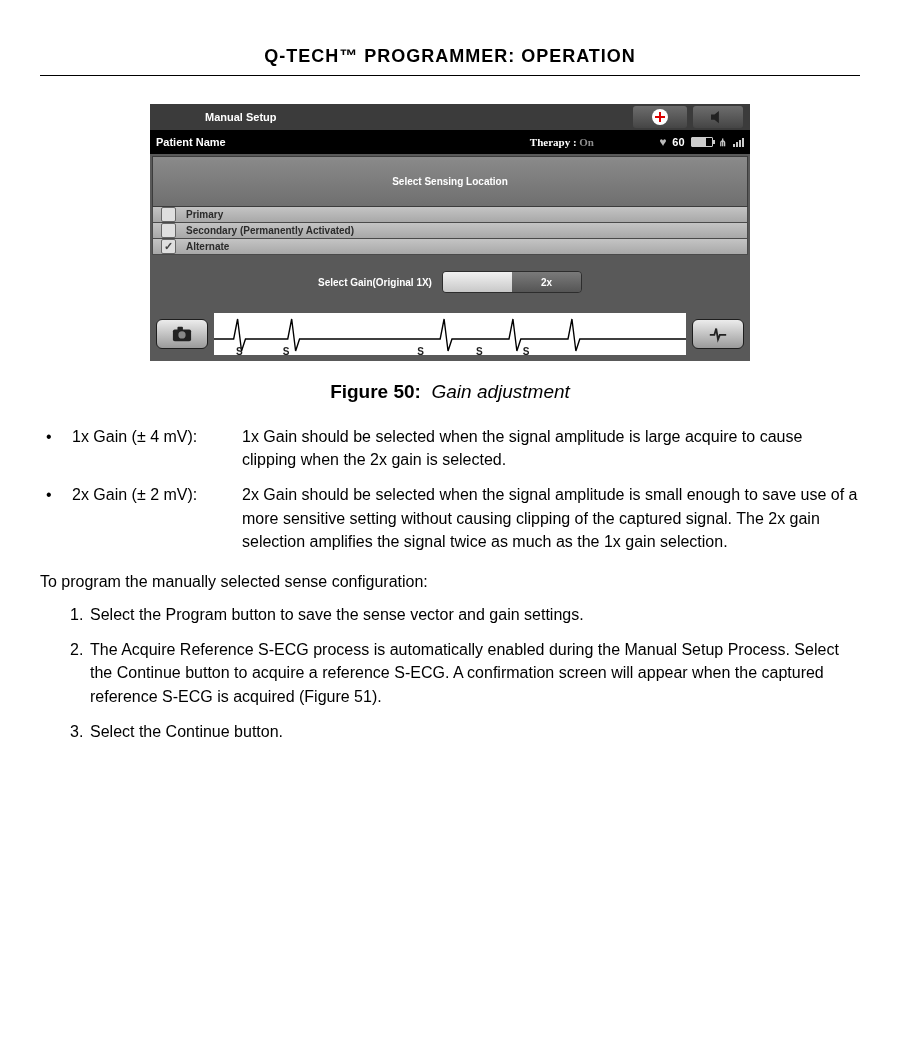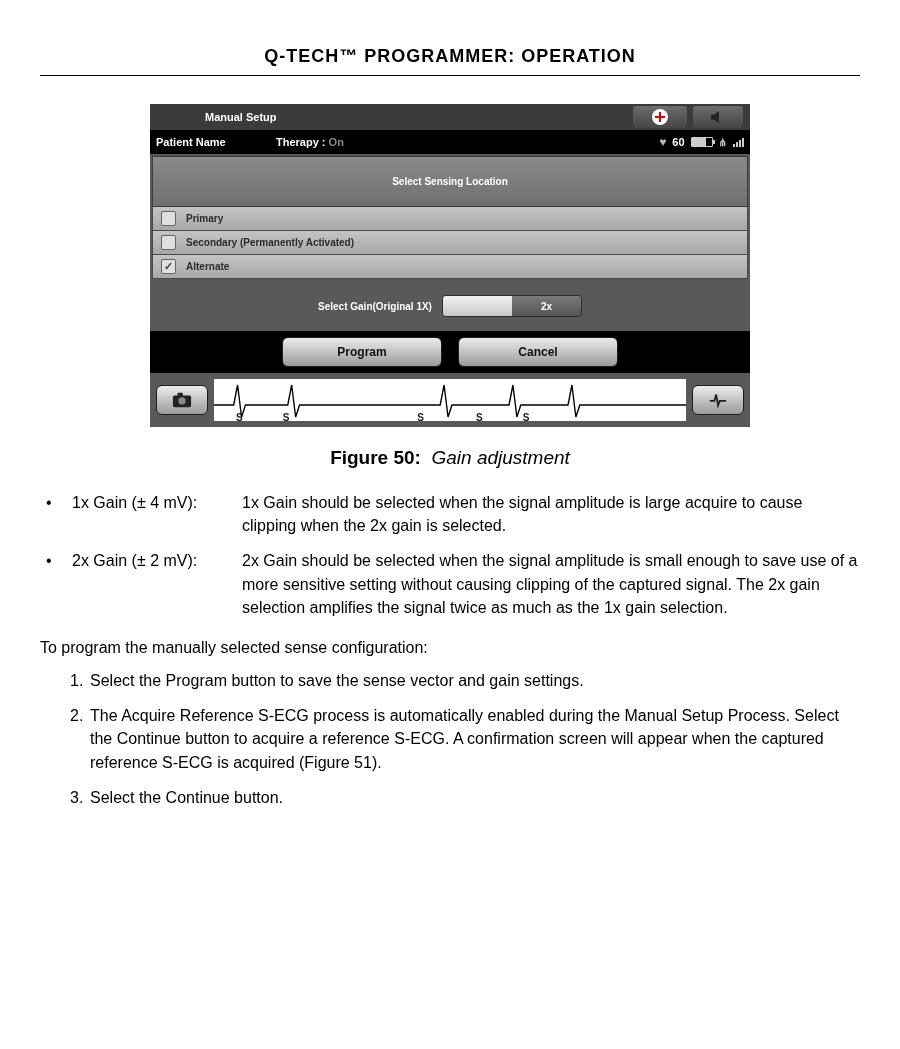--- a/index.html
+++ b/index.html
@@ -80,21 +80,21 @@
     display:flex;align-items:center;justify-content:center;
   }
   .corner-btn svg { width:18px;height:14px; }
 
   .status-bar {
     display:flex; align-items:center; height:24px;
     background:#000; color:#fff; font-weight:700; font-size:11px;
     padding:4px 6px;
   }
   .status-bar .left { width:120px; color:#fff; font-weight:700; }
-  .status-bar .center { flex:1; text-align:left; }
+  .status-bar .center { flex:1; text-align:right;font-family:Liberation Serif, serif; }
   .status-bar .center .lbl { color:#fff; }
   .status-bar .center .val { color:#8e8e8e; }
   .status-bar .right { width:150px; display:flex; align-items:center; justify-content:flex-end; gap:6px; }
   .heart { font-size:12px; color:#bbb; }
   .bpm { font-weight:700; color:#fff; }
   .battery {
     width:22px;height:10px;border:1px solid #ccc;border-radius:1px;position:relative;
   }
   .battery:after{content:"";position:absolute;right:-3px;top:2px;width:2px;height:4px;background:#ccc;}
   .battery .lvl{background:#ccc;height:100%;width:70%;}
@@ -109,21 +109,21 @@
   .sensing-area { background:#595959; padding:2px; }
   .sensing-title {
     background: linear-gradient(#8a8a8a,#6f6f6f);
     color:#fff; font-weight:700; font-size:10px;
     text-align:center; padding:19px 0; border:1px solid #3c3c3c;
   }
   .sensing-row {
     display:flex; align-items:center; gap:10px;
     background: linear-gradient(#c4c4c4,#a8a8a8);
     border:1px solid #4a4a4a; border-top:none;
-    padding:3px 8px; height:24px;
+    padding:3px 8px; height:16px;
     color:#2b2b2b; font-weight:700; font-size:10px;
   }
   .chk {
     width:15px;height:15px;background:#dfdfdf;border:1px solid #666;border-radius:2px;
     display:flex;align-items:center;justify-content:center;color:#444;font-size:11px;font-weight:900;
   }
 
   .gain-row {
     display:flex;align-items:center;justify-content:center;gap:10px;
     padding:14px 0; color:#fff; font-weight:700; font-size:10px;
@@ -248,24 +248,20 @@
     </div>
 
     <div class="gain-row">
       <span>Select Gain(Original 1X)</span>
       <div class="gain-pill">
         <div class="half light"></div>
         <div class="half dark">2x</div>
       </div>
     </div>
 
-    <div class="actions">
-      <div class="big-btn">Program</div>
-      <div class="big-btn">Cancel</div>
-    </div>
 
     <div class="ecg-bar">
       <div class="ecg-side-btn">
         <svg viewBox="0 0 22 18">
           <rect x="1" y="4" width="20" height="13" rx="2" fill="#222"></rect>
           <rect x="6" y="1" width="6" height="4" rx="1" fill="#222"></rect>
           <circle cx="11" cy="10" r="4" fill="#888"></circle>
         </svg>
       </div>
       <div class="ecg-strip">

